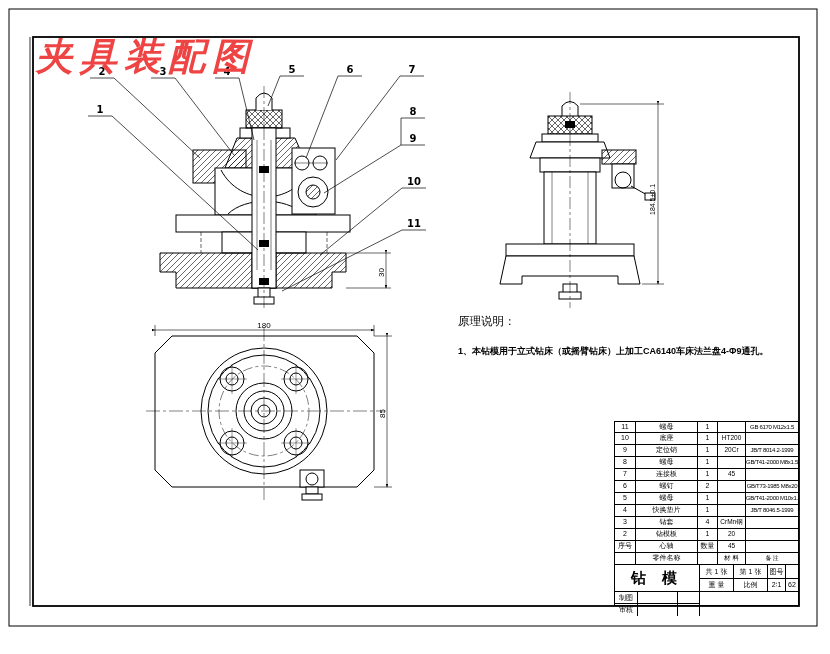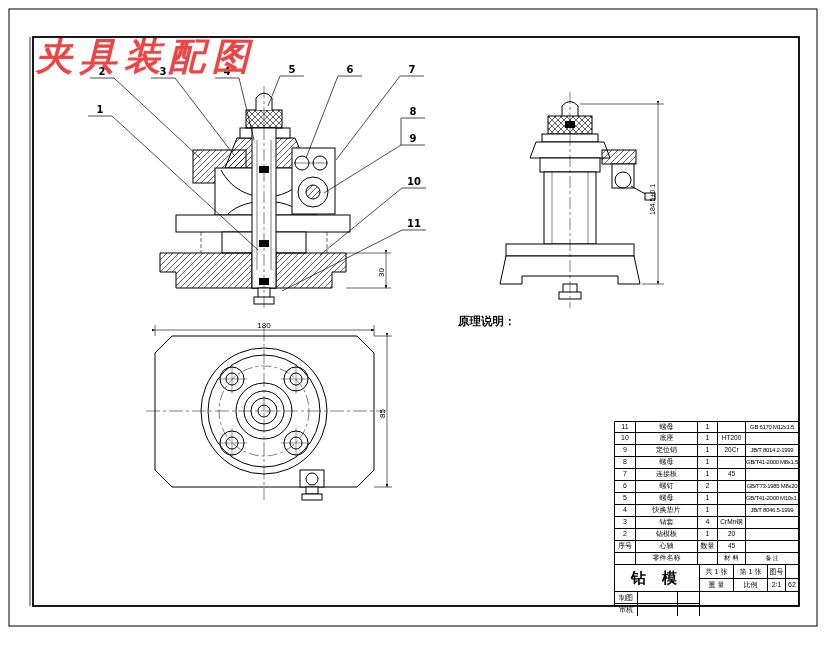--- a/index.html
+++ b/index.html
@@ -9,21 +9,21 @@
   }
   svg{position:absolute;left:0;top:0;}
   .red-title{
     position:absolute;left:36px;top:32px;z-index:5;
     font-family:"DejaVu Sans",sans-serif;font-weight:bold;
     font-size:37px;color:#ef4444;letter-spacing:7px;white-space:nowrap;font-style:italic;
   }
   .notes{
     position:absolute;left:458px;top:314px;width:345px;z-index:3;
   }
-  .notes .nh{font-size:11.5px;font-weight:bold;margin-bottom:15px;}
+  .notes .nh{font-size:11.5px;font-weight:normal;margin-bottom:15px;}
   .notes .nl{font-size:9px;font-weight:bold;line-height:15px;white-space:nowrap;overflow:hidden;}
   
   .bom{
     position:absolute;left:614px;top:421px;width:185px;height:185px;z-index:4;
     border:1px solid #000;box-sizing:border-box;background:#fff;
   }
   .brow{display:flex;height:10px;}
   .brow + .brow{border-top:1px solid #000;height:11px;}
   .bc{
     box-sizing:border-box;border-left:1px solid #000;
@@ -262,20 +262,21 @@
       <line x1="402" y1="230" x2="426" y2="230"></line>
         <line x1="402" y1="230" x2="282" y2="291"></line>
     </g>
   </g>
 </svg>
 
 <div class="red-title">夹具装配图</div>
 
 <div class="notes">
   <div class="nh">原理说明：</div>
+  <div class="nl">1、本钻模用于立式钻床（或摇臂钻床）上加工CA6140车床法兰盘4-Φ9通孔。</div>
 </div>
 
 <div class="bom">
   <div class="brow">
     <div class="bc c-no">11</div>
     <div class="bc c-name">螺母</div>
     <div class="bc c-qty">1</div>
     <div class="bc c-mat"></div>
     <div class="bc c-rem">GB 6170 M12x1.5</div>
   </div>

